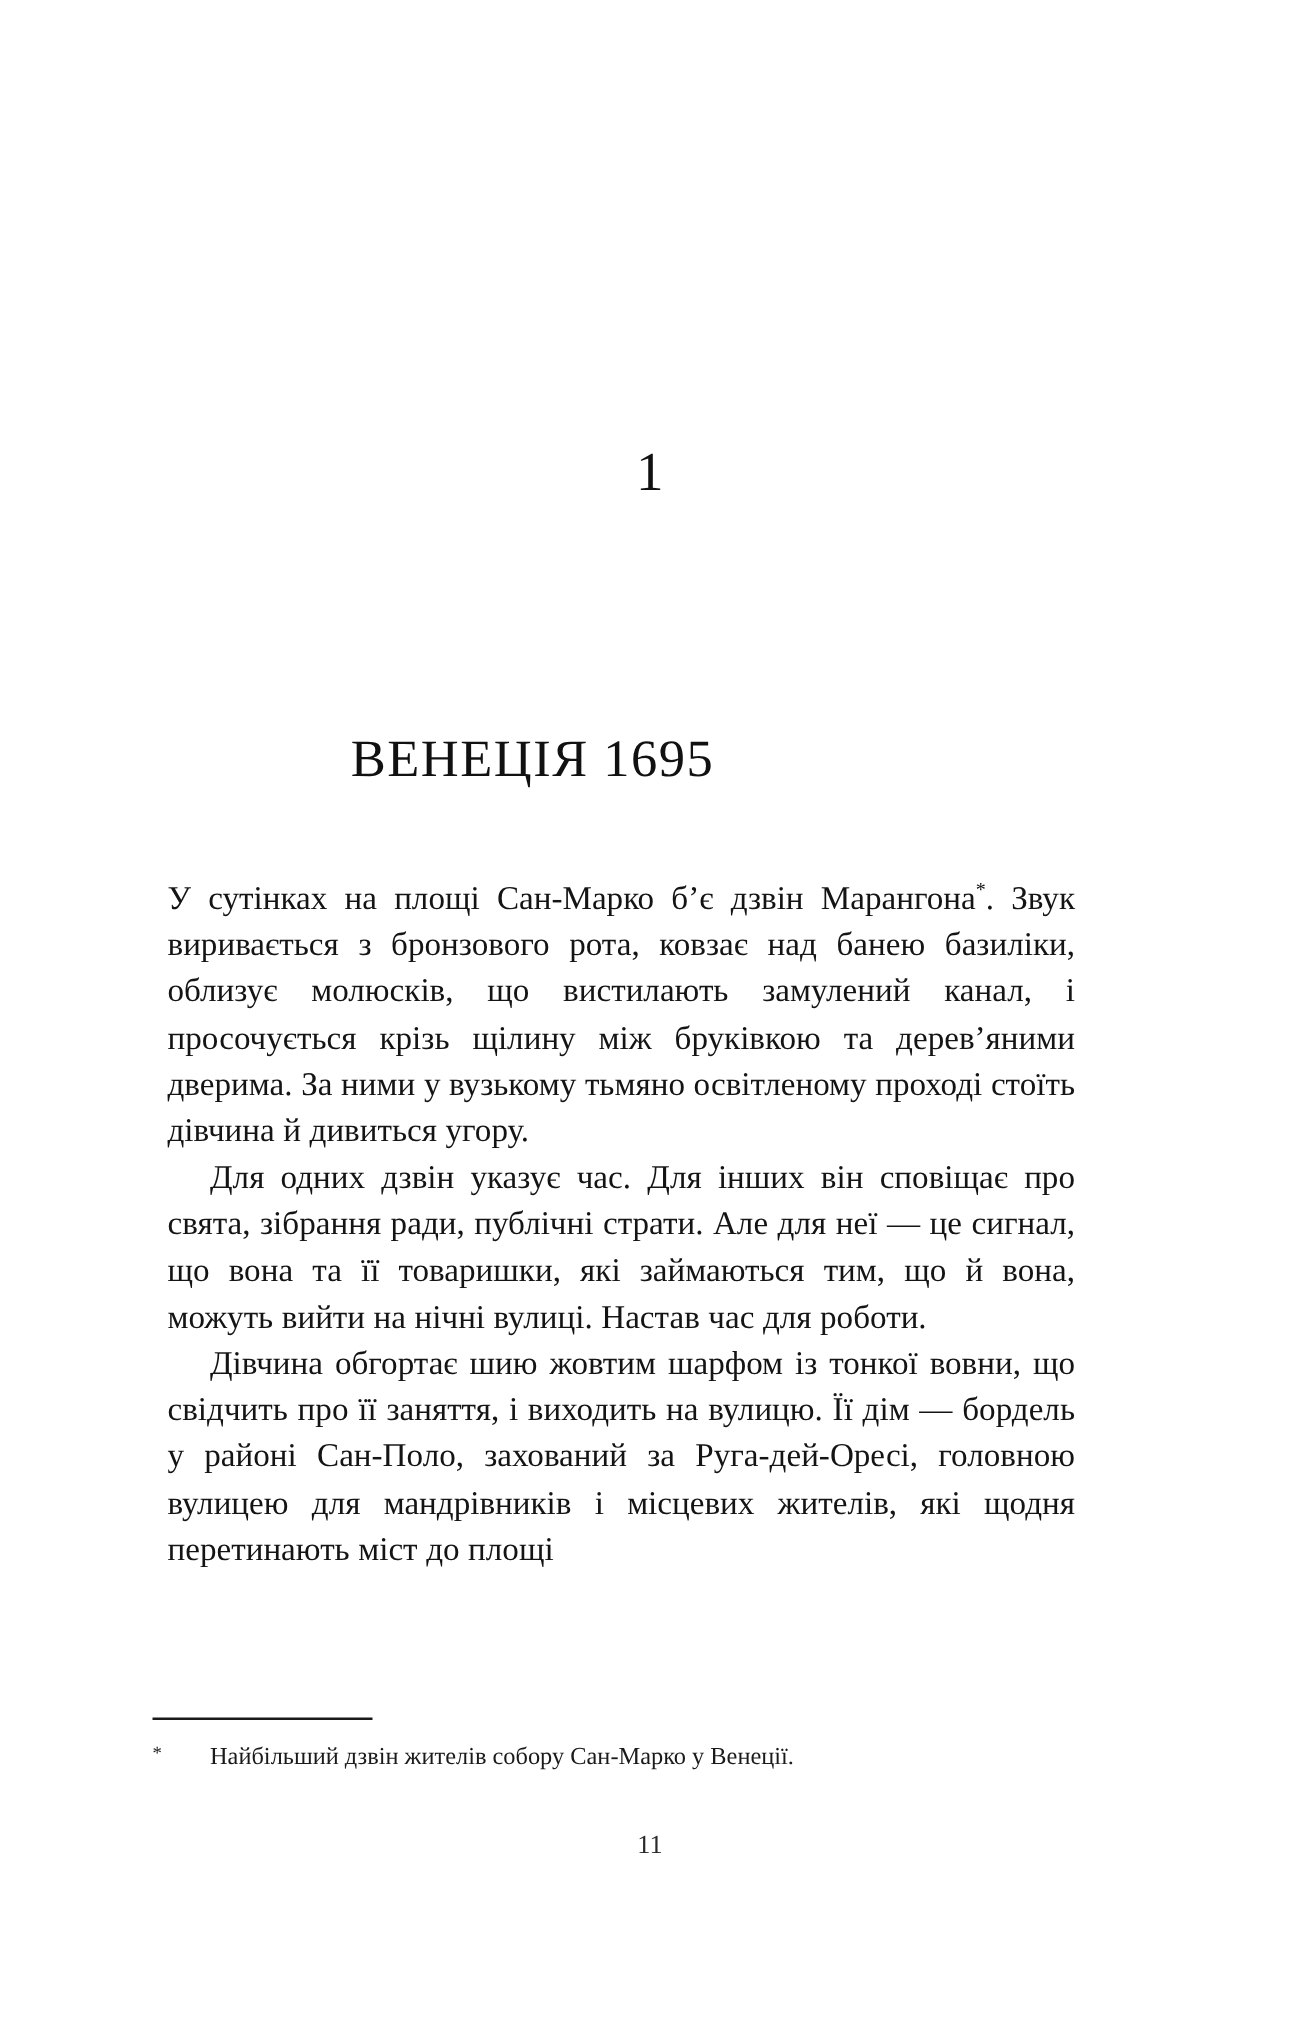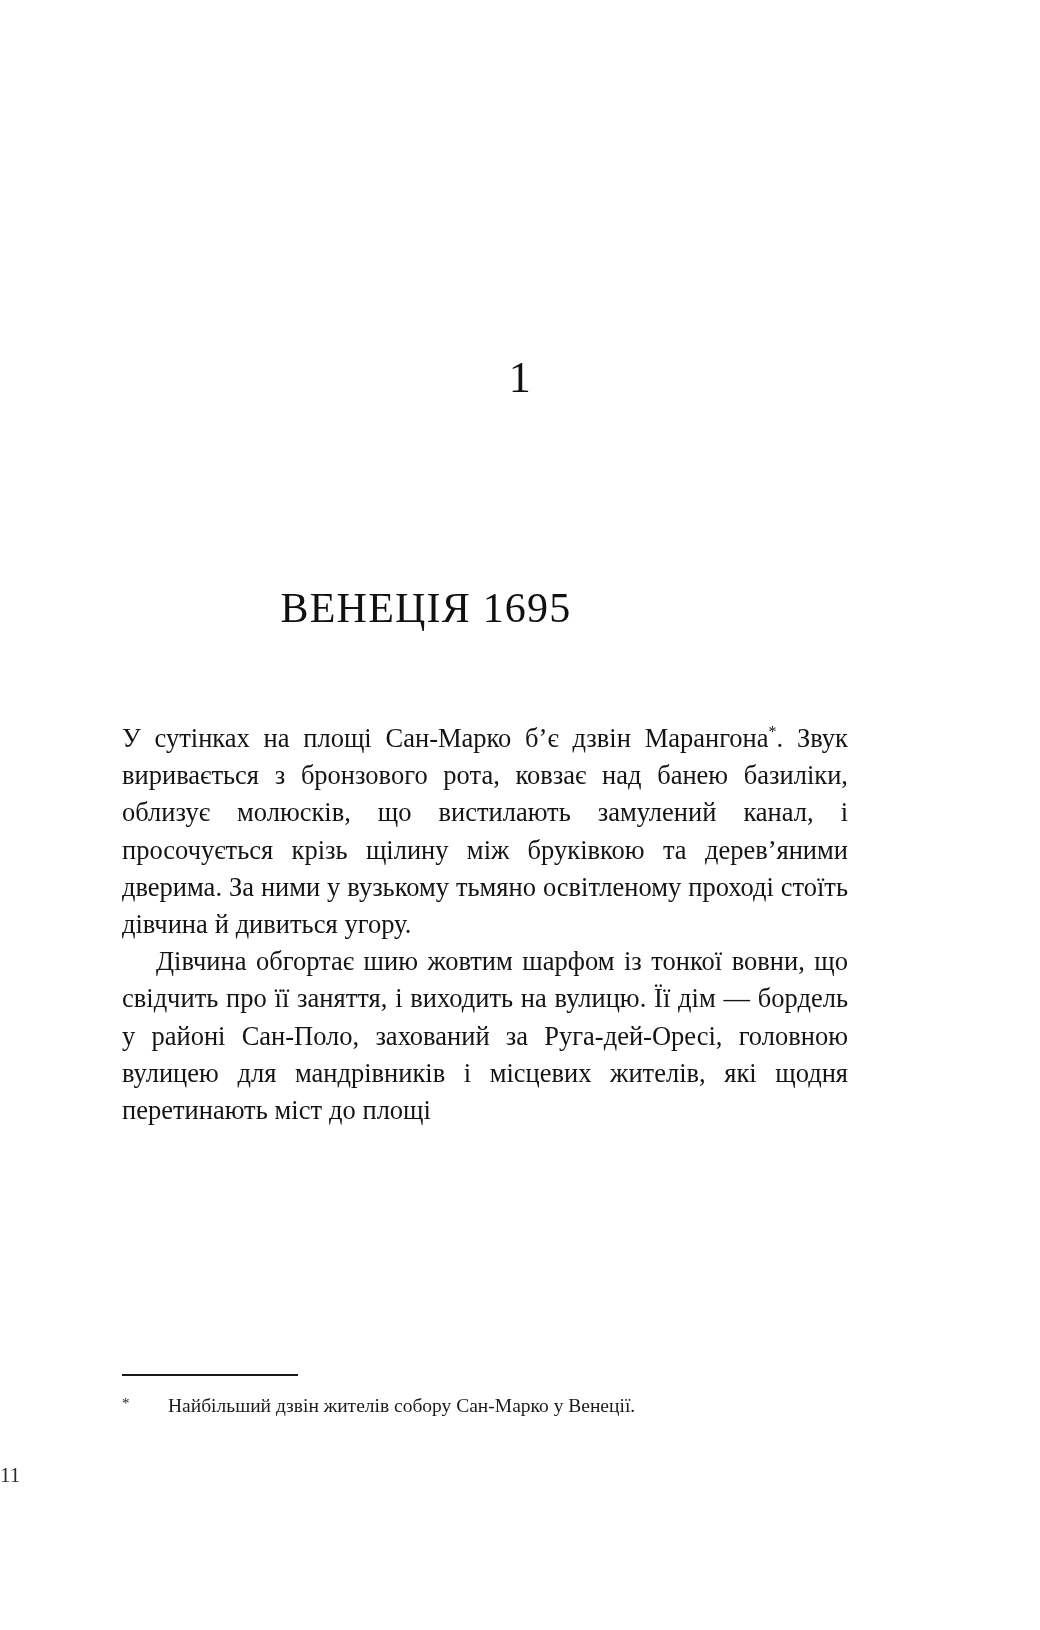--- a/index.html
+++ b/index.html
@@ -50,23 +50,22 @@
     font-weight: 400;
     letter-spacing: 1.2px;
     color: #111111;
     white-space: nowrap;
   }
 
   
   .body-block {
     position: absolute;
     top: 700px;
-    left: 122px;
+    left: 134px;
     width: 726px;
-    margin-top: 20px;
   }
 
   .para {
     margin: 0;
     font-size: 26.5px;
     line-height: 37.2px;
     text-align: justify;
     text-align-last: left;
     color: #141414;
     hyphens: manual;
@@ -114,39 +113,40 @@
   .footnote-text {
     flex: 1 1 auto;
   }
 
   
   .folio {
     position: absolute;
     top: 1462px;
     left: 0;
     width: 1040px;
-    text-align: left;
+    text-align: center;
     font-size: 21px;
     line-height: 26px;
     color: #2a2a2a;
   }
 </style>
 </head>
 <body>
 
 <div class="page">
 
   <div class="chapter-number">1</div>
 
   <div class="chapter-title">ВЕНЕЦІЯ 1695</div>
 
   <div class="body-block">
 
     <p class="para"><span>У сутінках на площі Сан-Марко б’є дзвін Марангона</span><span class="fn-marker">*</span><span>. Звук виривається з бронзового рота, ковзає над банею базиліки, облизує молюсків, що вистилають замулений канал, і просочується крізь щілину між бруківкою та дерев’яними дверима. За ними у вузькому тьмяно освітленому проході стоїть дівчина й дивиться угору.</span></p>
 
+    <p class="para indent">Для одних дзвін указує час. Для інших він сповіщає про свята, зібрання ради, публічні страти. Але для неї — це сигнал, що вона та її товаришки, які займаються тим, що й вона, можуть вийти на нічні вулиці. Настав час для роботи.</p>
 
     <p class="para indent">Дівчина обгортає шию жовтим шарфом із тонкої вовни, що свідчить про її заняття, і виходить на вулицю. Її дім — бордель у районі Сан-Поло, захований за Руга-дей-Оресі, головною вулицею для мандрівників і місцевих жителів, які щодня перетинають міст до площі</p>
 
   </div>
 
   <div class="footnote-rule"></div>
 
   <div class="footnote">
     <span class="footnote-star">*</span>
     <span class="footnote-text">Найбільший дзвін жителів собору Сан-Марко у Венеції.</span>

